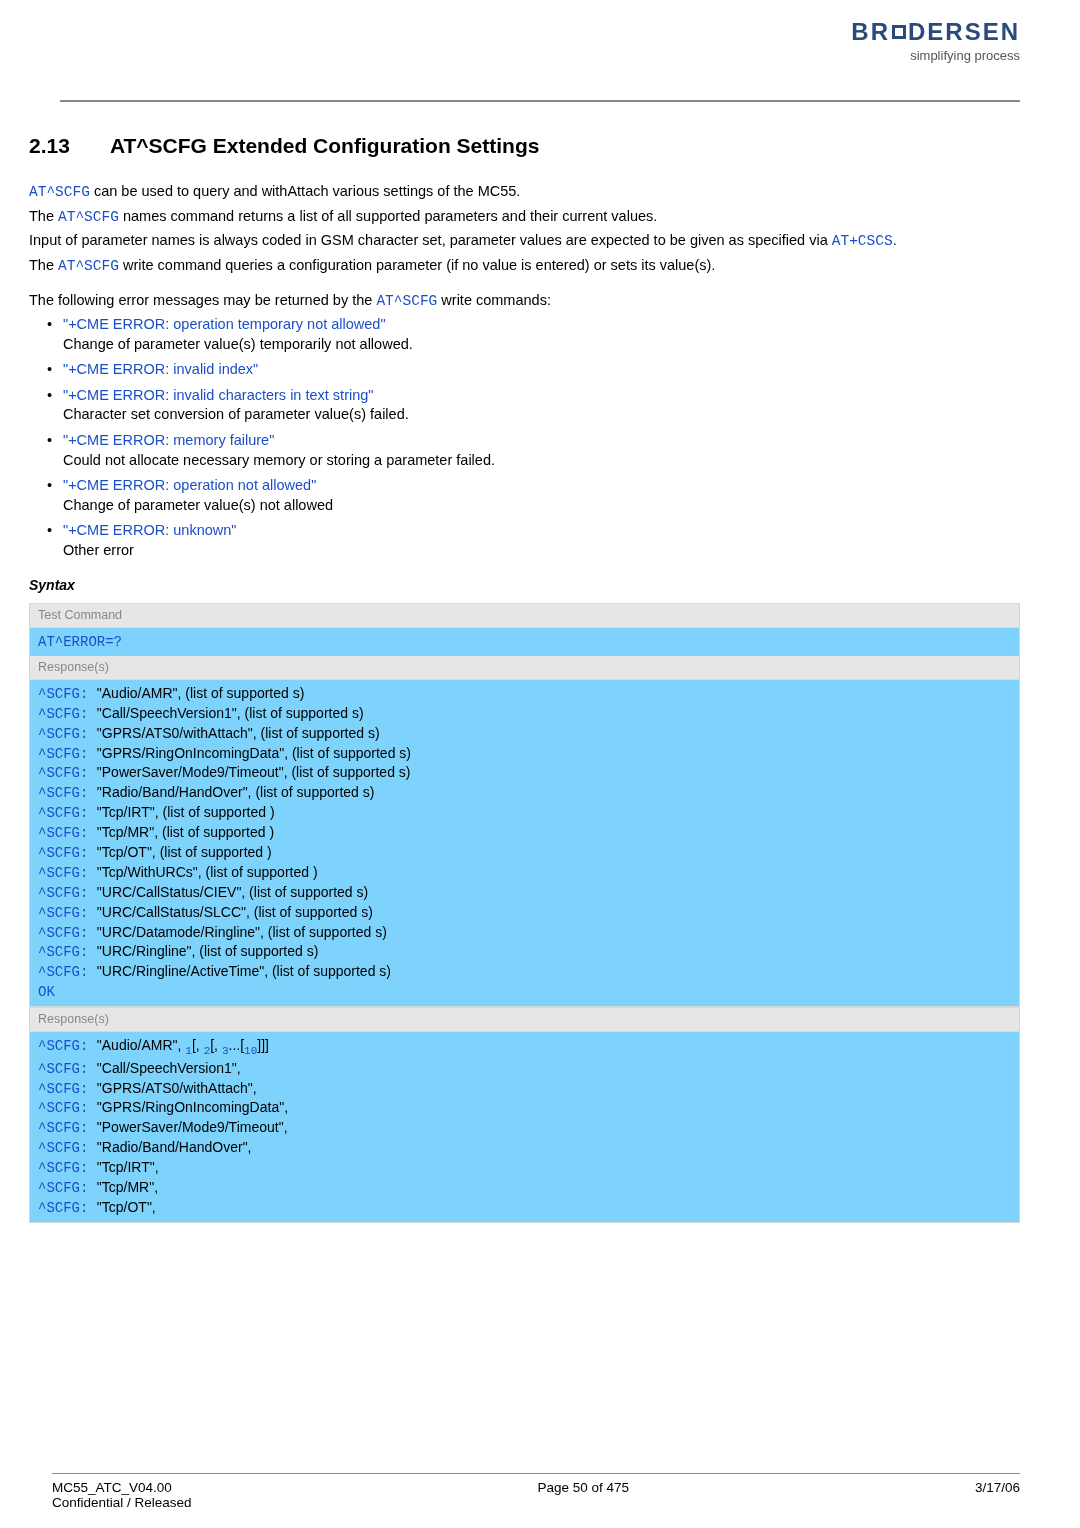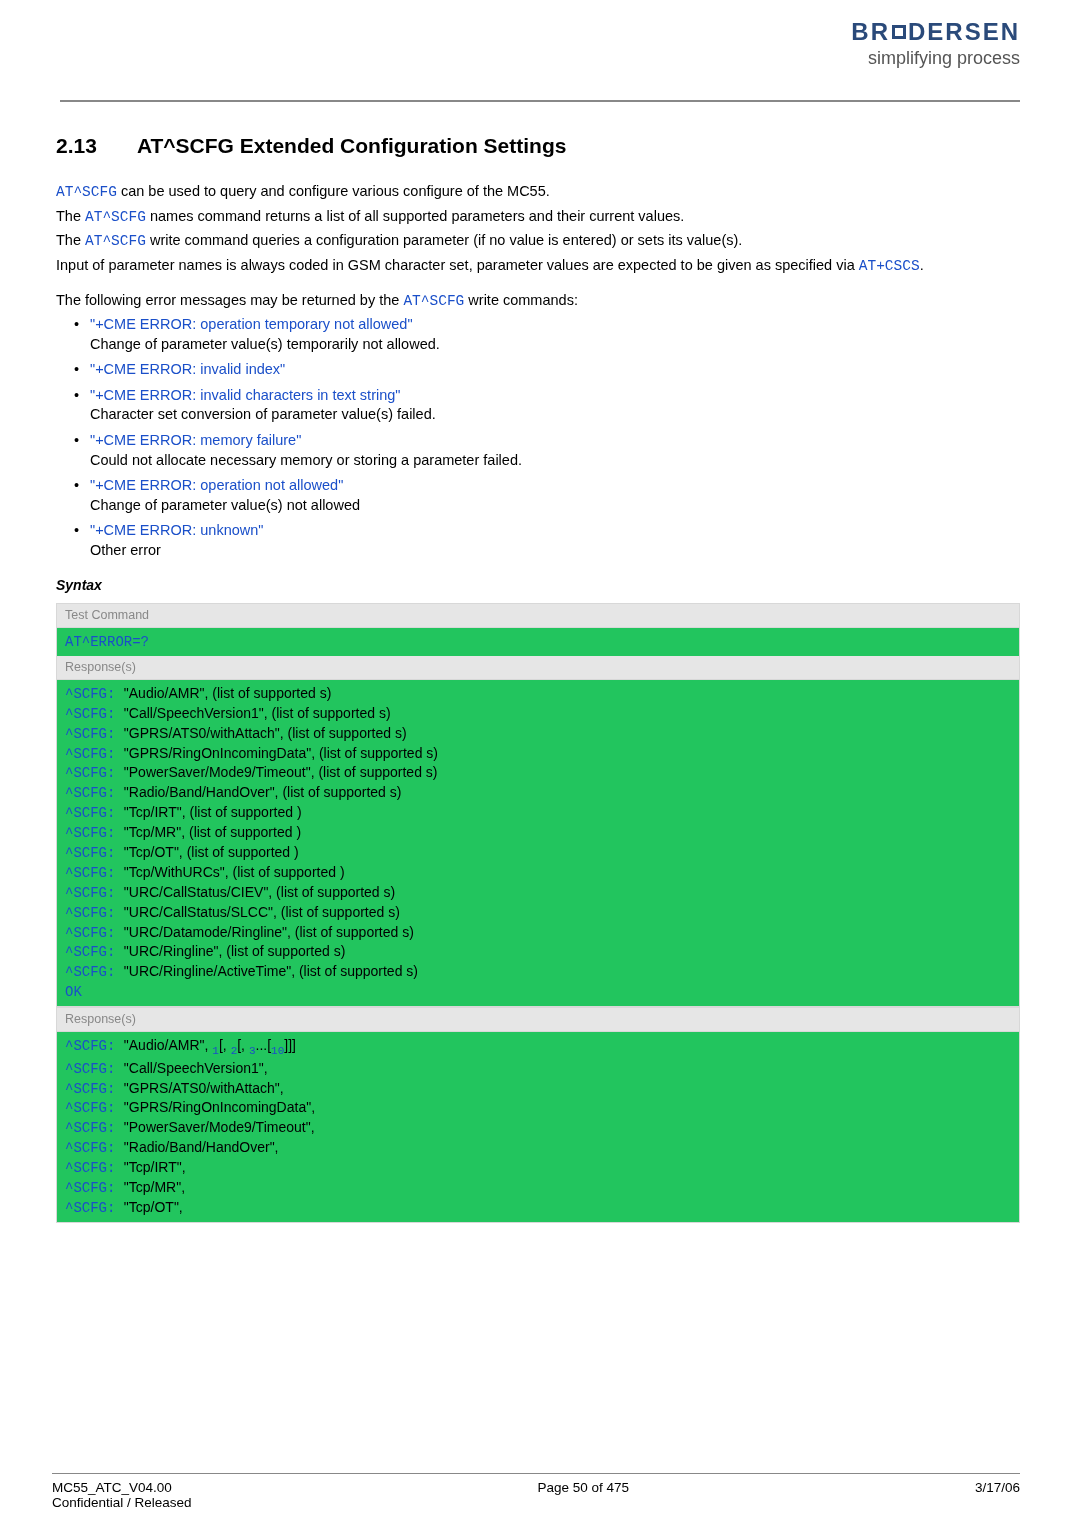--- a/index.html
+++ b/index.html
@@ -32,31 +32,31 @@
     align-items: center;
   }
   .logo-square {
     display: inline-block;
     width: 14px;
     height: 14px;
     border: 3px solid #2a4a7a;
     margin: 0 2px;
   }
   .logo-tag {
-    font-size: 18px;
+    font-size: 13px;
     color: #555;
     margin-top: 2px;
   }
   .hr-top {
     border: none;
     border-top: 2px solid #888;
     margin: 0 60px;
   }
   .content {
-    padding: 30px 60px 10px 56px;
+    padding: 30px 60px 10px 29px;
     font-size: 14.5px;
     line-height: 1.35;
   }
   h2.section-title {
     font-size: 21px;
     font-weight: bold;
     margin-bottom: 22px;
   }
   h2.section-title .num { display: inline-block; margin-right: 40px; }
   .mono { font-family: "Courier New", monospace; color: #1a4fc9; }
@@ -64,21 +64,21 @@
   .para-block { margin-bottom: 14px; }
   ul.err-list { list-style: none; padding-left: 18px; margin-top: 4px; }
   ul.err-list > li { position: relative; padding-left: 16px; margin-bottom: 6px; }
   ul.err-list > li::before {
     content: "•"; position: absolute; left: 0; top: 0; color: #000;
   }
   .err-line { color: #1a4fc9; }
   .sub { color: #000; }
   .syntax-head { font-weight: bold; font-style: italic; font-size: 14px; margin: 16px 0 8px 0; }
   .box {
-    background: #22c55e;
+    background: #7dd3fc;
     border: 1px solid #d8d8d8;
     margin-bottom: 0;
   }
   .box-label {
     background: #e6e6e6;
     color: #888;
     font-size: 12.5px;
     padding: 3px 8px;
     border-bottom: 1px solid #d8d8d8;
   }
@@ -126,24 +126,24 @@
 </div>
 <hr class="hr-top">
 
 <div class="content">
 
   <h2 class="section-title">
     <span class="num">2.13</span><span>AT^SCFG   Extended Configuration Settings</span>
   </h2>
 
   <div class="para-block">
-    <p><span class="mono">AT^SCFG</span><span> can be used to query and configure various configure of the MC55.</span></p>
+    <p><span class="mono">AT^SCFG</span><span> can be used to query and withAttach various settings of the MC55.</span></p>
     <p><span>The </span><span class="mono">AT^SCFG</span><span> names command returns a list of all supported parameters and their current values.</span></p>
+    <p><span>Input of parameter names is always coded in GSM character set, parameter values are expected to be given as specified via </span><span class="mono">AT+CSCS</span><span>.</span></p>
     <p><span>The </span><span class="mono">AT^SCFG</span><span> write command queries a configuration parameter (if no value is entered) or sets its value(s).</span></p>
-    <p><span>Input of parameter names is always coded in GSM character set, parameter values are expected to be given as specified via </span><span class="mono">AT+CSCS</span><span>.</span></p>
   </div>
 
   <div class="para-block">
     <p><span>The following error messages may be returned by the </span><span class="mono">AT^SCFG</span><span> write commands:</span></p>
     <ul class="err-list" id="err-list">
         <li>
           <div class="err-line">"+CME ERROR: operation temporary not allowed"</div>
           <div class="sub">Change of parameter value(s) temporarily not allowed.</div>
         </li>
         <li>

